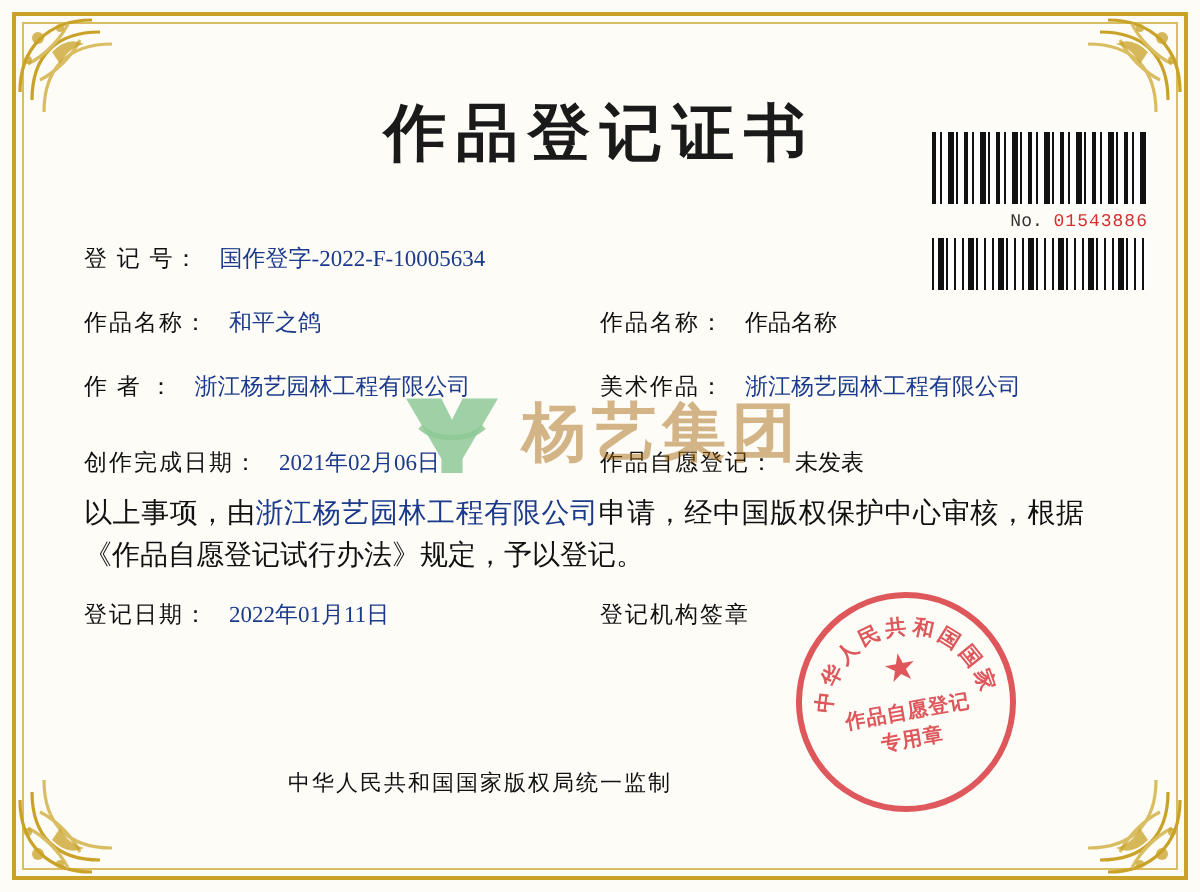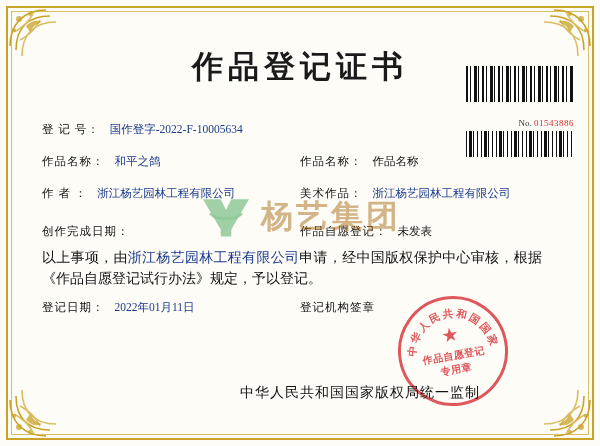--- a/index.html
+++ b/index.html
@@ -70,22 +70,22 @@
   }
   .barcode-top {
     width: 108px;
     height: 36px;
     background:
       repeating-linear-gradient(90deg,
         #111 0 2px, #fff 2px 4px, #111 4px 5px, #fff 5px 8px,
         #111 8px 11px, #fff 11px 12px, #111 12px 13px, #fff 13px 16px);
   }
   .no-line {
-    margin-top: 16px;
-    font-family: Liberation Serif, serif;
+    margin-top: 4px;
+    font-family: Liberation Mono, monospace;
     font-size: 9px;
     color: #333;
     white-space: nowrap;
     text-align: right;
   }
   .no-line .no-label { color: #333; }
   .no-line .no-value { color: #d03030; letter-spacing: 0.5px; }
   .barcode-bottom {
     margin-top: 3px;
     width: 108px;
@@ -150,22 +150,22 @@
     width: 516px;
     height: 20px;
     font-size: 11.5px;
   }
 
   .footer {
     position: absolute;
     left: 0;
     top: 384px;
     width: 480px;
-    text-align: right;
-    font-size: 14px;
+    text-align: center;
+    font-size: 11px;
     letter-spacing: 1px;
     color: #111;
   }
 
   
   .watermark {
     position: absolute;
     left: 150px;
     top: 186px;
     width: 300px;
@@ -351,20 +351,21 @@
       </div>
       <div class="cell c-right">
         <span class="lbl">美术作品：</span>
         <span class="val">浙江杨艺园林工程有限公司</span>
       </div>
     </div>
 
     <div class="row">
       <div class="cell c-left">
         <span class="lbl">创作完成日期：</span>
+        <span class="val">2021年02月06日</span>
       </div>
       <div class="cell c-right">
         <span class="lbl">作品自愿登记：</span>
         <span class="val val-black">未发表</span>
       </div>
     </div>
 
   </div>
 
   <div class="para">

